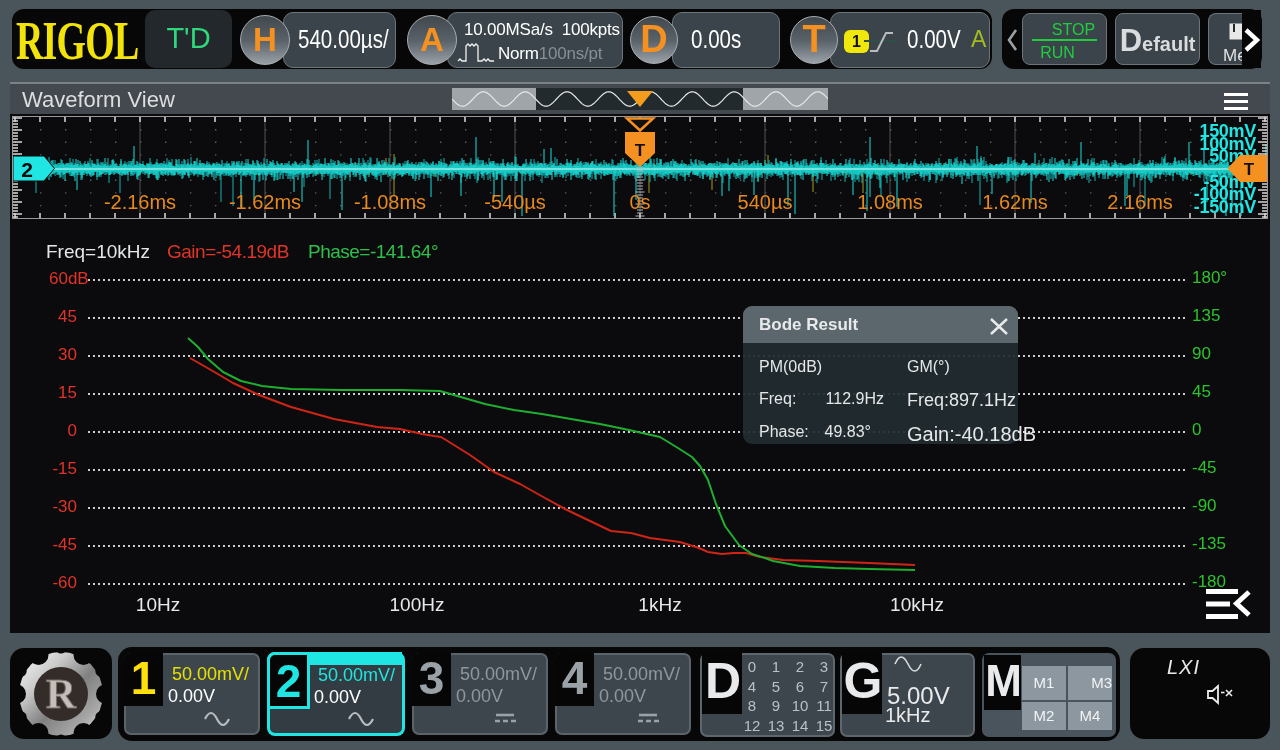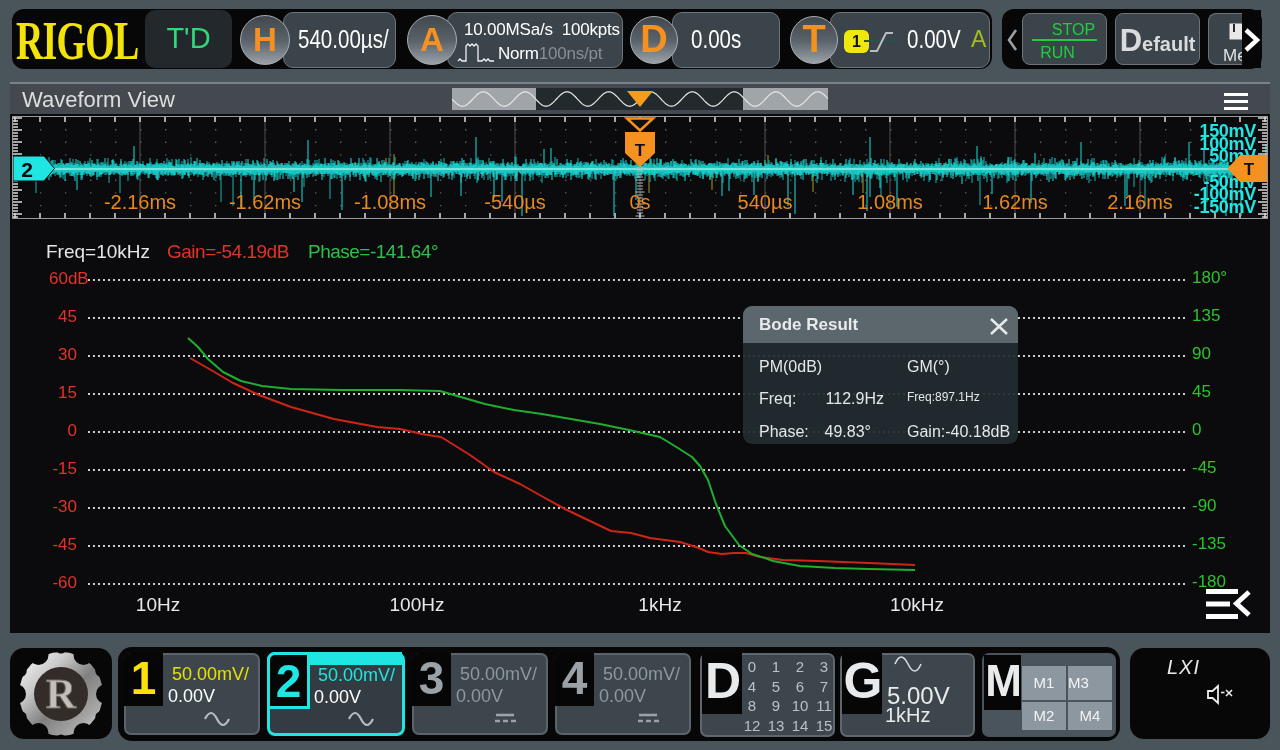--- a/index.html
+++ b/index.html
@@ -154,24 +154,24 @@
 <div style="height:37px;background:#5c676d"></div>
 </div>
 <div class="abs" style="left:759px;top:315px;font-weight:bold;font-size:17px;color:#e8eaeb">Bode Result</div>
 <svg class="abs" style="left:989px;top:318px" width="20" height="17" viewBox="0 0 20 17">
     <path d="M2 1l16 15M18 1L2 16" stroke="#e8eaeb" stroke-width="2.4"></path>
   </svg>
 <div class="abs" style="left:759px;top:358px;font-size:16px;color:#e5e7e8">PM(0dB)</div>
 <div class="abs" style="left:907px;top:358px;font-size:16px;color:#e5e7e8">GM(°)</div>
 <div class="abs" style="left:759px;top:390px;font-size:16px;color:#e5e7e8">Freq:</div>
 <div class="abs" style="left:884px;top:390px;font-size:16px;color:#e5e7e8;width:110px;text-align:right;left:774px">112.9Hz</div>
-<div class="abs" style="left:907px;top:390px;font-size:12px;color:#e5e7e8">Freq:897.1Hz</div>
+<div class="abs" style="left:907px;top:390px;font-size:18px;color:#e5e7e8">Freq:897.1Hz</div>
 <div class="abs" style="left:759px;top:423px;font-size:16px;color:#e5e7e8">Phase:</div>
 <div class="abs" style="left:761px;top:423px;font-size:16px;color:#e5e7e8;width:110px;text-align:right">49.83°</div>
-<div class="abs" style="left:907px;top:423px;font-size:16px;color:#e5e7e8">Gain:-40.18dB</div>
+<div class="abs" style="left:907px;top:423px;font-size:20px;color:#e5e7e8">Gain:-40.18dB</div>
 
 <div class="blk" style="left:10px;top:648px;width:102px;height:91px;border-radius:14px"></div>
 <svg class="abs" style="left:15px;top:650px" width="92" height="88" viewBox="0 0 92 88">
 <defs>
       <linearGradient id="met" x1="0" y1="0" x2="1" y2="1">
         <stop offset="0" stop-color="#fbfbfb"></stop>
         <stop offset="0.3" stop-color="#c9c9c9"></stop>
         <stop offset="0.55" stop-color="#808080"></stop>
         <stop offset="0.8" stop-color="#a8a8a8"></stop>
         <stop offset="1" stop-color="#ededed"></stop>
@@ -267,21 +267,21 @@
 <div class="chnum" style="left:842px;top:653px;width:40px;height:61px;color:#e8eaeb;font-size:50px;line-height:56px;letter-spacing:-2px">G</div>
 <svg class="abs" style="left:893px;top:655px" width="30" height="17" viewBox="0 0 30 17">
     <path d="M2 9q6-14 13 0t13 0" stroke="#d8dadb" stroke-width="1.6" fill="none"></path>
   </svg>
 <div class="abs" style="left:887px;top:682px;color:#e8eaeb;font-size:24px">5.00V</div>
 <div class="abs" style="left:885px;top:704px;color:#e8eaeb;font-size:20px">1kHz</div>
 
 <div class="abs" style="left:982px;top:653px;width:134px;height:84px;background:#4a545c;border-radius:7px"></div>
 <div class="chnum" style="left:984px;top:655px;width:37px;height:55px;color:#e8eaeb;font-size:44px;line-height:51px;letter-spacing:-2px">M</div>
 <div class="abs" style="left:1022px;top:666px;width:44px;height:34px;background:#8c97a0;color:#f2f4f5;font-size:15px;text-align:center;line-height:34px">M1</div>
-<div class="abs" style="left:1068px;top:666px;width:44px;height:34px;background:#8c97a0;color:#f2f4f5;font-size:15px;text-align:left;line-height:34px">M3</div>
+<div class="abs" style="left:1068px;top:666px;width:44px;height:34px;background:#8c97a0;color:#f2f4f5;font-size:15px;text-align:right;line-height:34px">M3</div>
 <div class="abs" style="left:1022px;top:702px;width:44px;height:28px;background:#8c97a0;color:#f2f4f5;font-size:15px;text-align:center;line-height:28px">M2</div>
 <div class="abs" style="left:1068px;top:702px;width:44px;height:28px;background:#8c97a0;color:#f2f4f5;font-size:15px;text-align:center;line-height:28px">M4</div>
 
 <div class="blk" style="left:1130px;top:648px;width:140px;height:91px;border-radius:14px"></div>
 <div class="abs" style="left:1167px;top:656px;color:#e8e8e8;font-style:italic;font-weight:normal;font-size:20px;letter-spacing:1px">LXI</div>
 <svg class="abs" style="left:1206px;top:684px" width="27" height="21" viewBox="0 0 27 21">
     <path d="M2 7h4.5L12 2v17l-5.5-5H2z" fill="none" stroke="#ececec" stroke-width="1.8"></path>
     <path d="M15 8.5h3.5" stroke="#ececec" stroke-width="1.6"></path>
     <path d="M20 6l6 6M26 6l-6 6" stroke="#ececec" stroke-width="1.6"></path>
   </svg>

